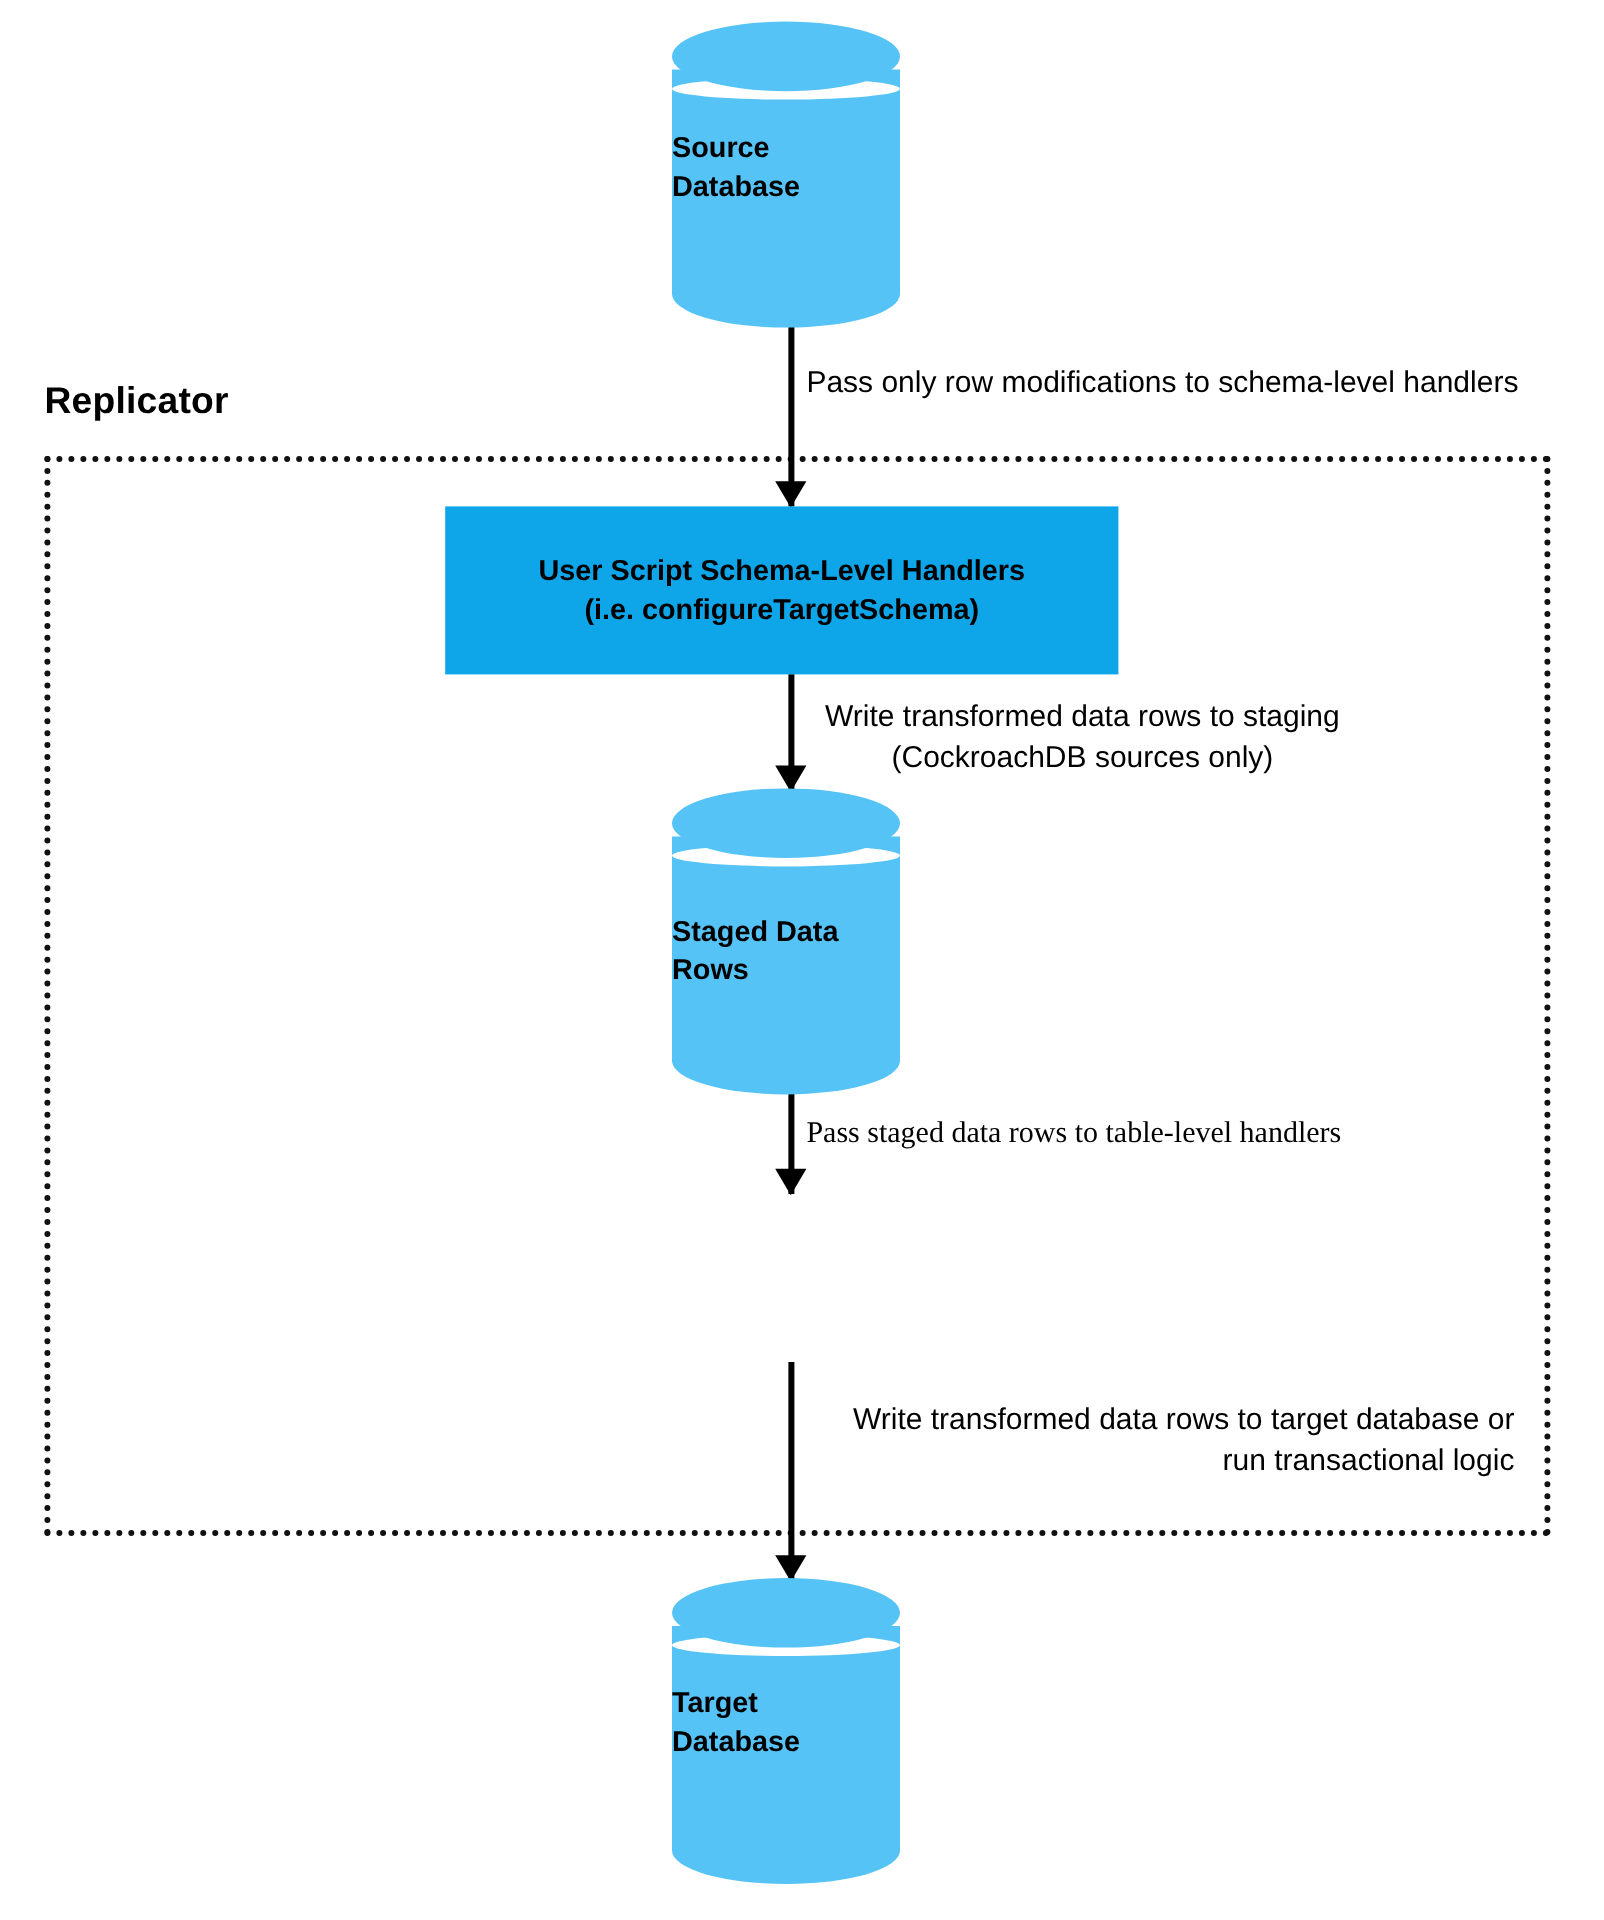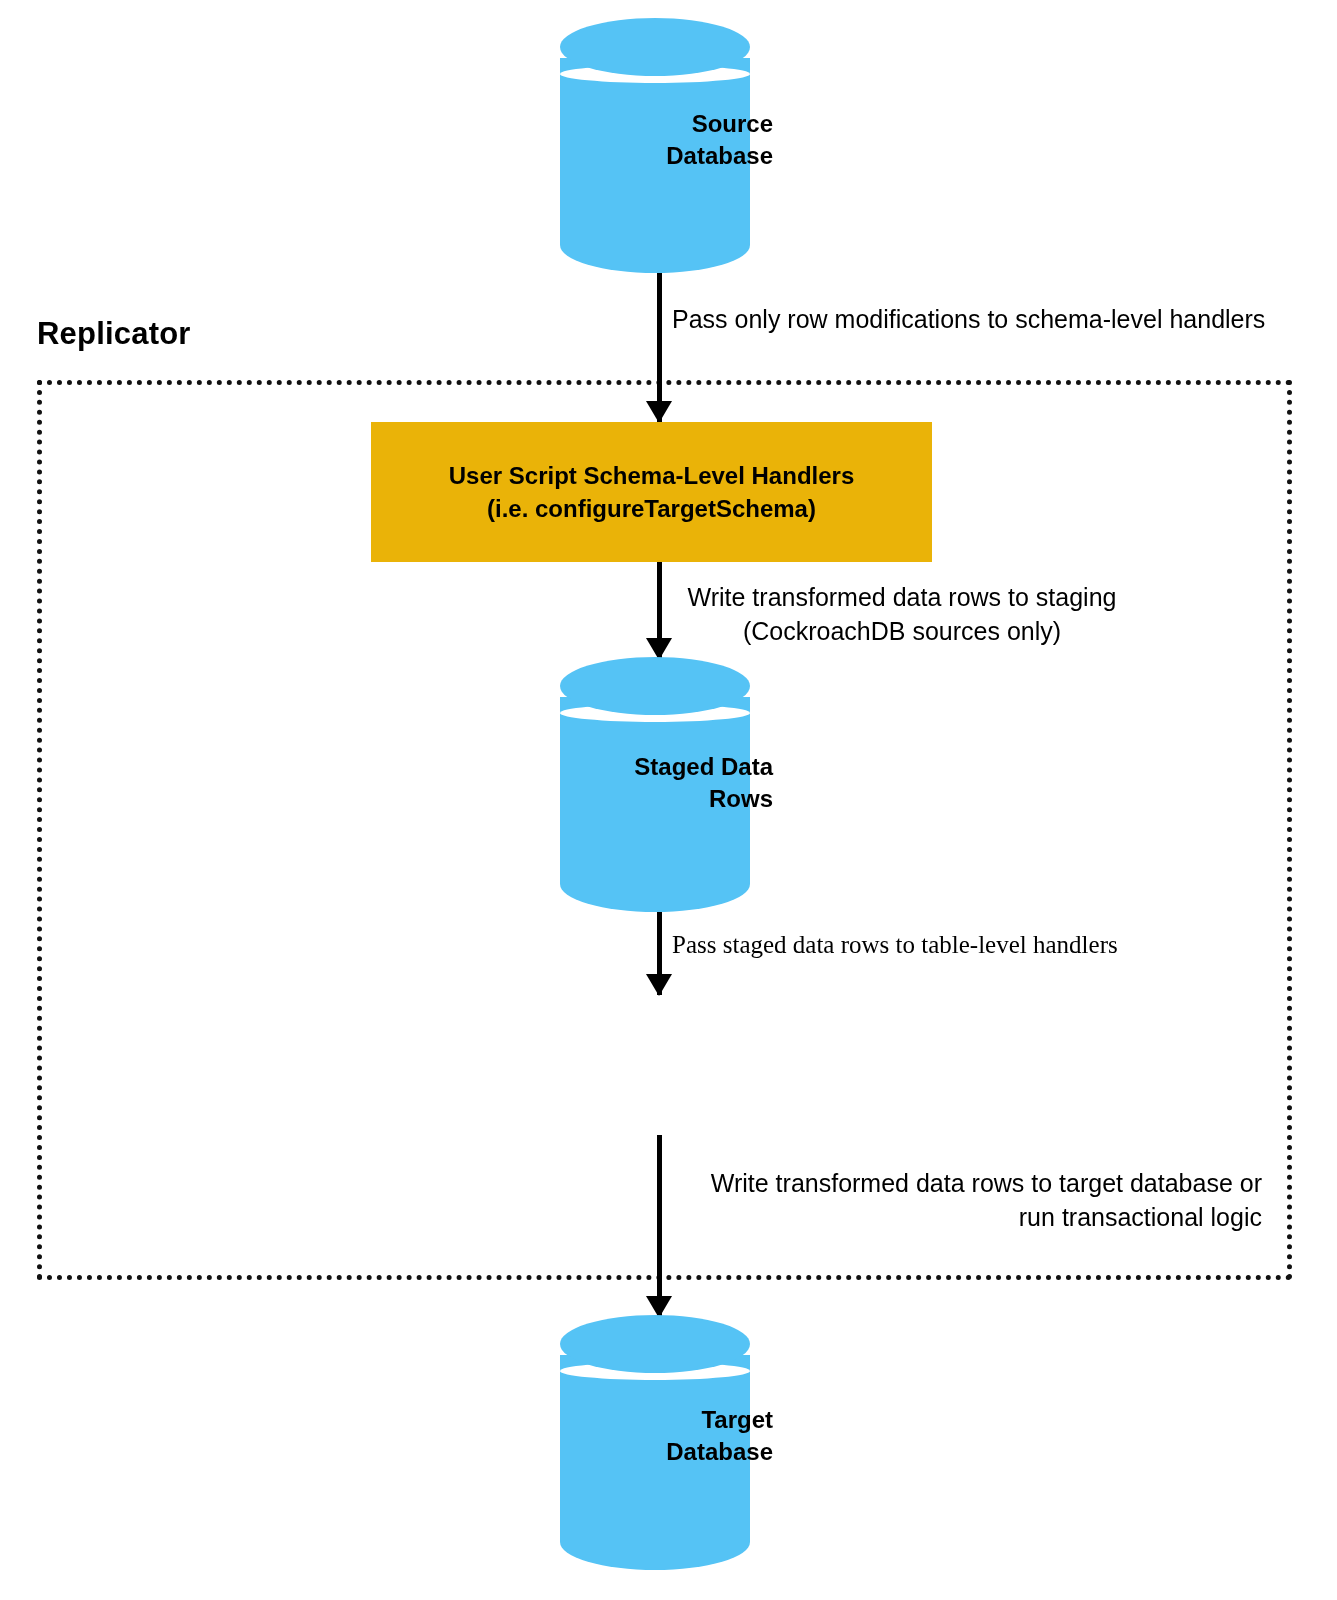--- a/index.html
+++ b/index.html
@@ -71,21 +71,21 @@
     width: 190px;
     height: 18px;
     background: #ffffff;
     border-radius: 50% / 50%;
     z-index: 1;
   }
   .cyl-label {
     position: absolute;
     left: 0;
     width: 213px;
-    text-align: right;
+    text-align: left;
     font-size: 24px;
     font-weight: bold;
     line-height: 1.35;
     color: #000000;
     z-index: 3;
   }
 
   #cyl-source      { left: 560px; top: 18px;   }
   #cyl-source .cyl-body  { height: 215px; }
   #cyl-source .cyl-label { top: 90px; }
@@ -96,21 +96,21 @@
 
   #cyl-target      { left: 560px; top: 1315px; }
   #cyl-target .cyl-body  { height: 215px; }
   #cyl-target .cyl-label { top: 76px; margin-top: 13px; }
 
   
   .proc-box {
     position: absolute;
     left: 371px;
     width: 561px;
-    background: #eab308;
+    background: #0ea5e9;
     display: flex;
     align-items: center;
     justify-content: center;
     text-align: center;
   }
   .proc-label {
     font-size: 24px;
     font-weight: bold;
     line-height: 1.38;
     color: #000000;
@@ -182,21 +182,21 @@
   <div class="arrow" id="arrow-2">
     <div class="arrow-head"></div>
   </div>
   <div class="arrow-caption" id="caption-2" style="white-space: pre-line;">Write transformed data rows to staging
 (CockroachDB sources only)</div>
 
   <div class="cylinder" id="cyl-staged">
     <div class="cyl-body"></div>
     <div class="cyl-gap"></div>
     <div class="cyl-top"></div>
-    <div class="cyl-label" style="white-space: pre-line;">Staged Data
+    <div class="cyl-label" style="white-space: pre-line; margin-top: 10px;">Staged Data
 Rows</div>
   </div>
 
   <div class="arrow" id="arrow-3">
     <div class="arrow-head"></div>
   </div>
   <div class="arrow-caption" id="caption-3" style="white-space: pre-line;">Pass staged data rows to table-level handlers</div>
 
 
   <div class="arrow" id="arrow-4">

